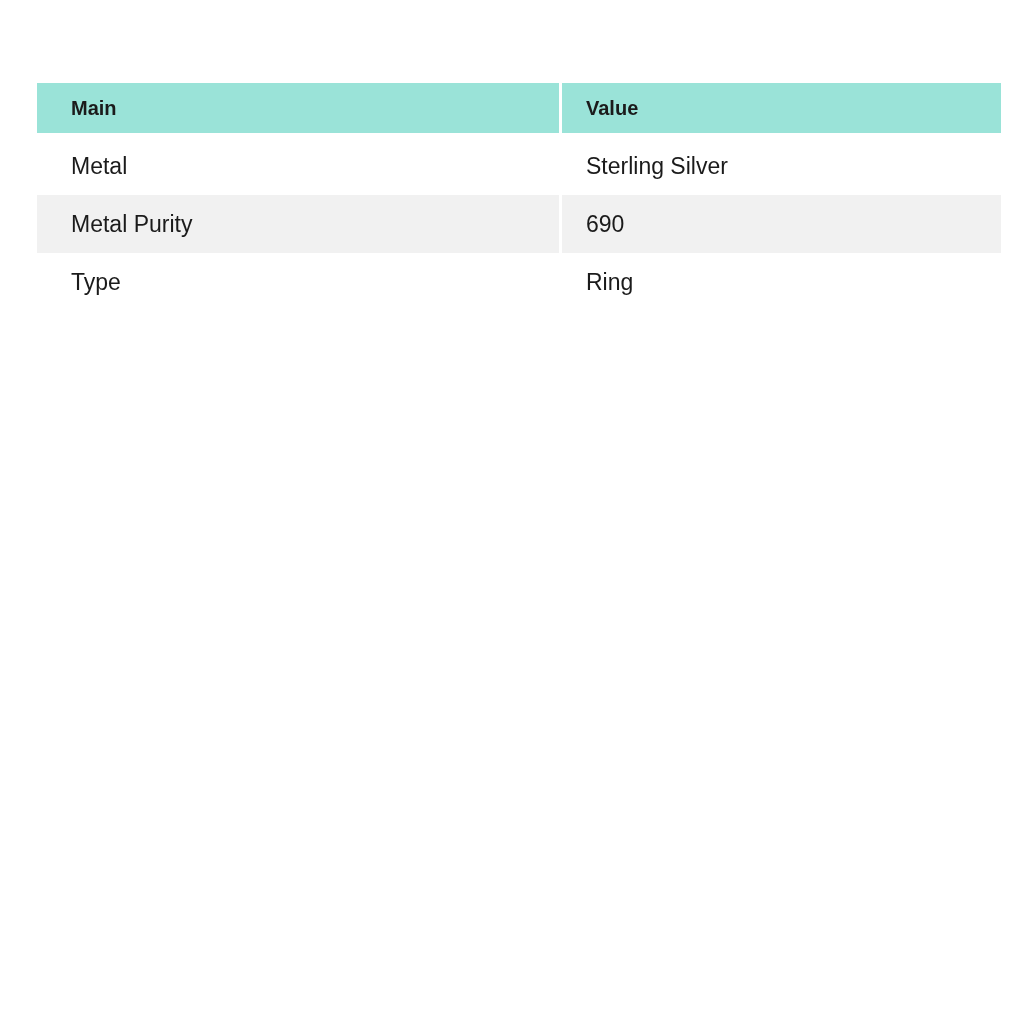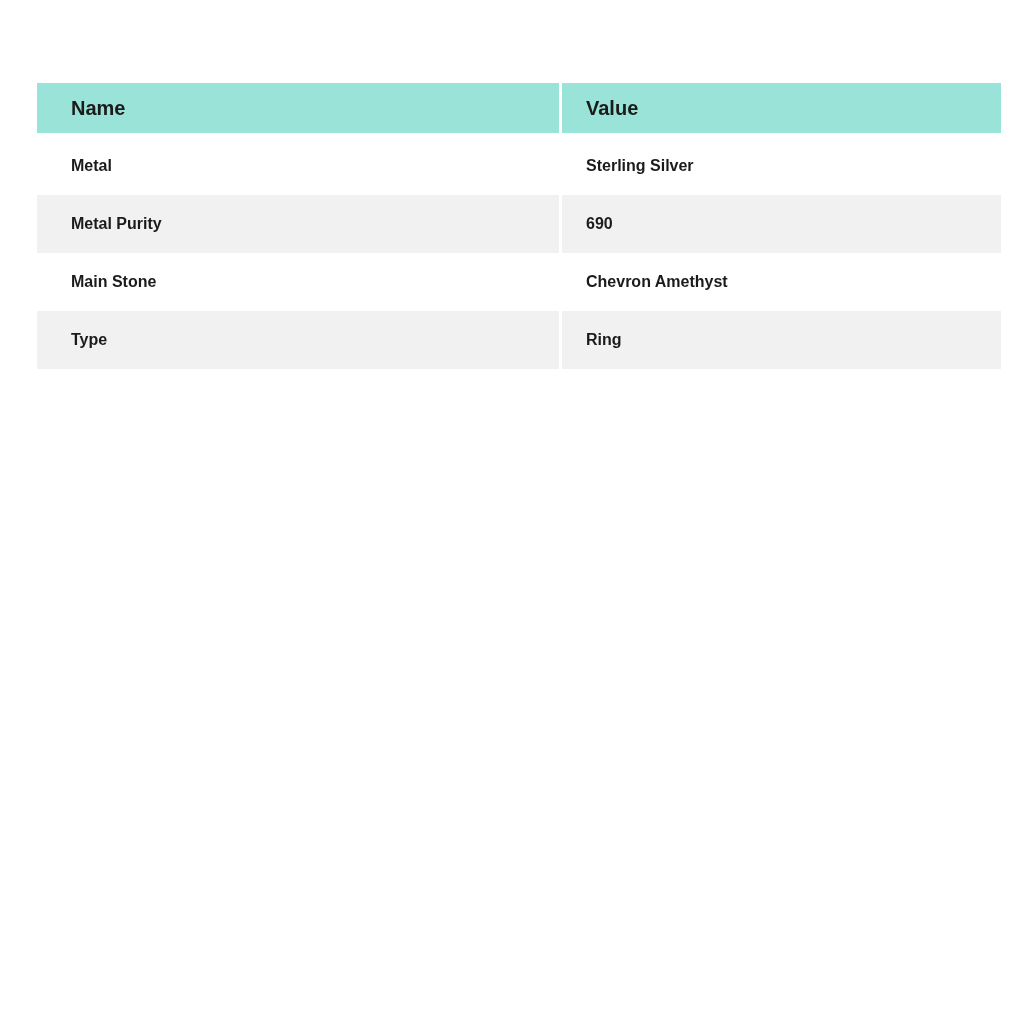--- a/index.html
+++ b/index.html
@@ -43,22 +43,22 @@
   }
   .attr-table th {
     height: 50px;
     background: var(--header-bg);
     font-weight: 700;
     font-size: 20px;
     border-bottom: 4px solid var(--divider);
   }
   .attr-table td {
     height: 58px;
-    font-size: 16px;
-    font-weight: 700;
+    font-size: 23px;
+    font-weight: 400;
   }
   .attr-table .col-name {
     width: 488px; 
   }
   .attr-table th:first-child,
   .attr-table td:first-child {
     border-right: 3px solid var(--divider);
     padding-left: 34px;
   }
   .attr-table th:last-child,
@@ -72,36 +72,32 @@
     background: var(--row-bg);
   }
 </style>
 </head>
 <body>
 
 <div class="page">
   <table class="attr-table">
     <thead>
       <tr>
-        <th class="col-name">Name</th>
+        <th class="col-name">Main</th>
         <th class="col-value">Value</th>
       </tr>
     </thead>
     <tbody>
         <tr>
           <td>Metal</td>
           <td>Sterling Silver</td>
         </tr>
         <tr>
           <td>Metal Purity</td>
           <td>690</td>
         </tr>
         <tr>
-          <td>Main Stone</td>
-          <td>Chevron Amethyst</td>
-        </tr>
-        <tr>
           <td>Type</td>
           <td>Ring</td>
         </tr>
       </tbody>
   </table>
 </div>
 
 </body></html>

